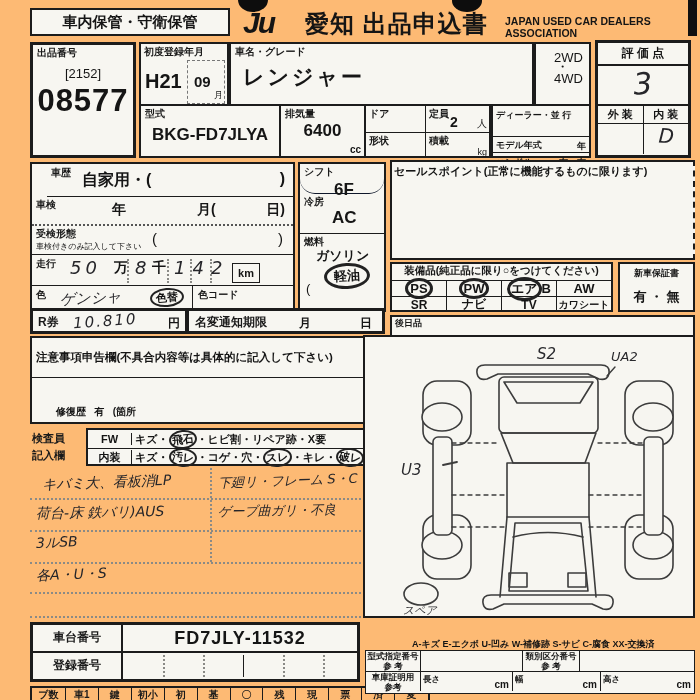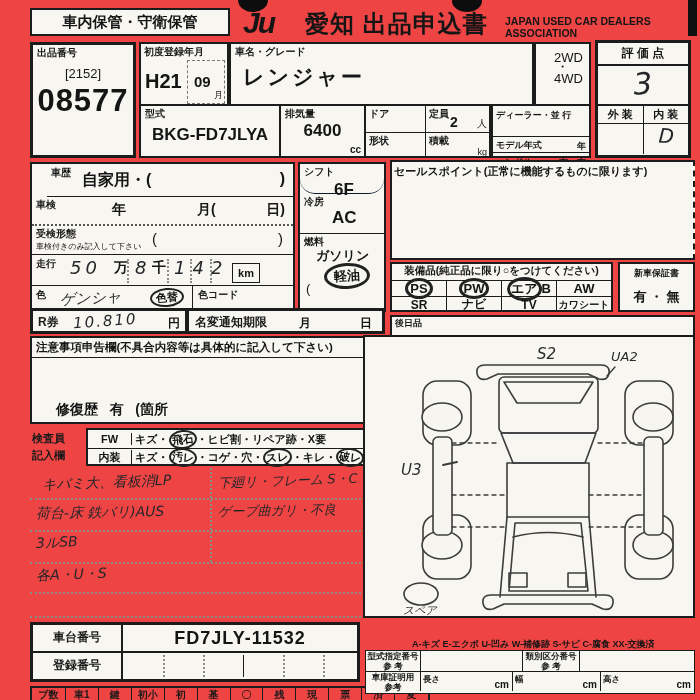--- a/index.html
+++ b/index.html
@@ -1,18 +1,18 @@
 <!DOCTYPE html>
 <html><head>
 <meta charset="utf-8">
 <style>
   * { margin:0; padding:0; box-sizing:border-box; }
   html,body { width:700px; height:700px; }
   body { font-family:"Liberation Sans","DejaVu Sans",sans-serif; background:#e9e8e4; }
-  .sheet { position:relative; width:700px; height:700px; background:#ef4444; overflow:hidden; color:#151515; }
+  .sheet { position:relative; width:700px; height:700px; background:#fdba74; overflow:hidden; color:#151515; }
   .abs { position:absolute; }
   .box { position:absolute; border:2px solid #1c1c1c; background:#f7f6f1; }
   .thick { border-width:3px; }
   .lbl { font-size:10px; font-weight:bold; color:#1a1a1a; line-height:1.1; }
   .ctr { display:flex; align-items:center; justify-content:center; }
   .hand { font-family:"DejaVu Sans",sans-serif; font-style:italic; color:#26262a; }
   .circ { display:inline-block; border:2px solid #222; border-radius:50%; padding:0 4px; }
   .dotline { position:absolute; border-top:2px dotted #8a8a86; }
   .dotv { position:absolute; border-left:2px dotted #8a8a86; }
   .blob { position:absolute; background:#0d0d0d; border-radius:50%; }
@@ -224,22 +224,22 @@
     <span class="hand" style="position:absolute;left:40px;top:1px;font-size:15px;letter-spacing:2px;transform:rotate(-4deg);">10.810</span>
     <span style="position:absolute;right:5px;top:4px;font-size:12px;font-weight:bold;">円</span>
   </div>
   <div class="box thick" style="left:186px;top:308px;width:199px;height:26px;">
     <span class="lbl" style="position:absolute;left:6px;top:5px;font-size:12px;">名変通知期限</span>
     <span style="position:absolute;left:110px;top:4px;font-size:12px;font-weight:bold;">月</span>
     <span style="position:absolute;right:10px;top:4px;font-size:12px;font-weight:bold;">日</span>
   </div>
 
   <div class="box" style="left:30px;top:336px;width:355px;height:88px;">
-    <div style="border-bottom:1px solid #1c1c1c;font-size:11.5px;font-weight:bold;padding:2px 4px;">注意事項申告欄(不具合内容等は具体的に記入して下さい)</div>
-    <div style="position:absolute;left:24px;bottom:3px;font-size:14px;font-weight:bold;">
+    <div style="border-bottom:1px solid #1c1c1c;font-size:11.5px;font-weight:bold;padding:12px 4px;">注意事項申告欄(不具合内容等は具体的に記入して下さい)</div>
+    <div style="position:absolute;left:24px;bottom:3px;font-size:10px;font-weight:bold;">
       <span>修復歴</span>&nbsp;&nbsp;
       <span>有</span>&nbsp;&nbsp;
       <span>(箇所</span>
     </div>
     <span style="position:absolute;right:6px;bottom:3px;font-size:12px;font-weight:bold;">)</span>
   </div>
 
   <div class="abs lbl" style="left:32px;top:432px;font-size:11px;">検査員</div>
   <div class="abs lbl" style="left:32px;top:449px;font-size:11px;">記入欄</div>
   <div class="box" style="left:86px;top:428px;width:299px;height:38px;">

